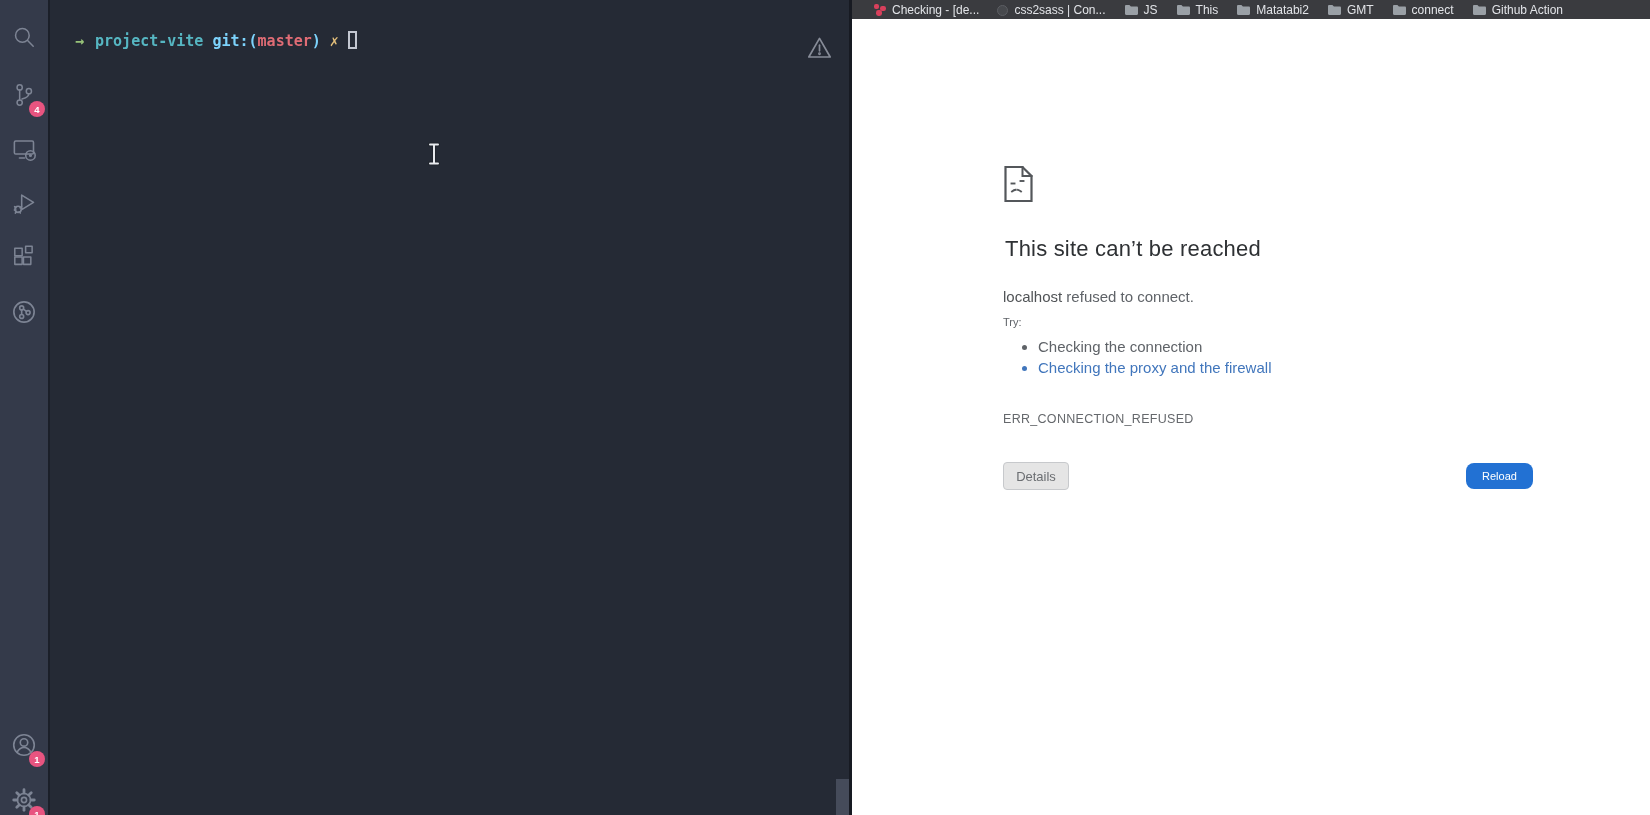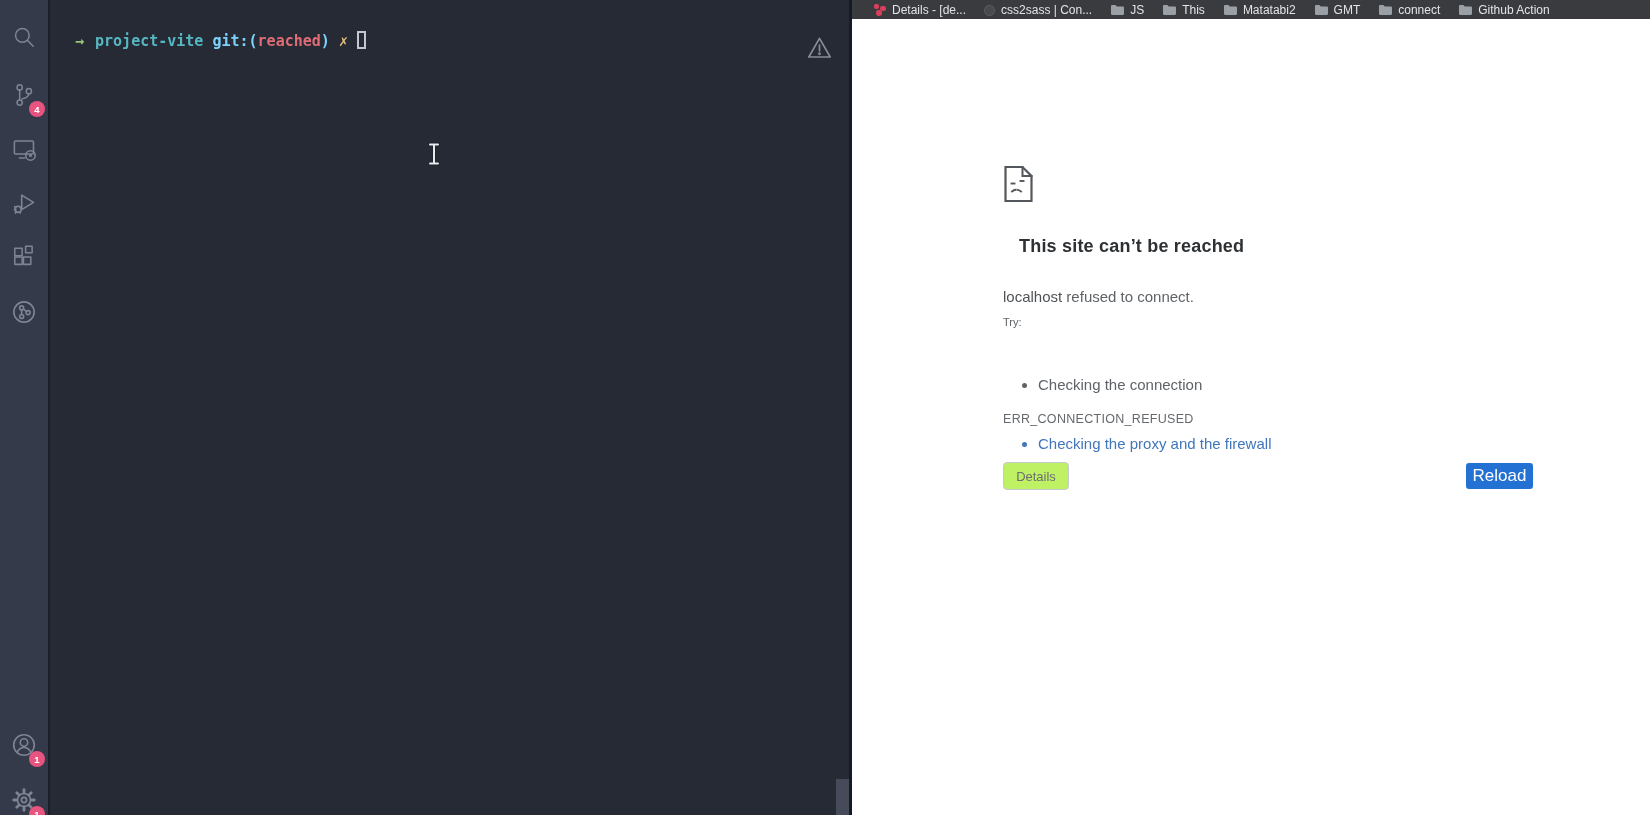--- a/index.html
+++ b/index.html
@@ -40,37 +40,37 @@
   .bm-item { display:flex; align-items:center; gap:6px; padding:0 9px; height:19px;
              color:#e2e4e8; font-size:12px; white-space:nowrap; cursor:pointer; }
   .bm-favicon { width:13px; height:13px; position:relative; flex:none; }
   .dot { position:absolute; border-radius:40%; background:#d8405c; }
   .site-circle { width:11px; height:11px; border-radius:50%; background:#47494d;
                  border:1px solid #5c5e63; margin-top:1px; }
 
   
   .err-wrap { position:absolute; left:151px; top:0; width:530px; }
   .err-icon { position:absolute; left:0; top:165px; }
-  .err-title { position:absolute; left:16px; top:236px; width:530px; font-size:18px;
-               font-weight:700; color:#2e3134; letter-spacing:.2px; }
+  .err-title { position:absolute; left:2px; top:236px; width:530px; font-size:22px;
+               font-weight:400; color:#2e3134; letter-spacing:.2px; }
   .err-msg { position:absolute; left:0; top:288px; font-size:15px; color:#5f6368; }
   .err-msg b { font-weight:normal; color:#505356; }
   .err-try { position:absolute; left:0; top:316px; font-size:11px; color:#5f6368; }
   .err-list { position:absolute; left:0; top:337px; font-size:15px; color:#5f6368;
               padding-left:35px; list-style:disc; }
-  .err-list li { line-height:20.5px;margin-top:38px; }
+  .err-list li { line-height:20.5px; }
   .err-list li.link { color:#4176bc; cursor:pointer; }
   .err-code { position:absolute; left:0; top:412px; font-size:12.5px; color:#65686c;
               letter-spacing:.3px; }
   .btn-row { position:absolute; left:0; top:462px; width:530px; height:28px; }
-  .btn-details { position:absolute; left:0; top:0; width:66px; height:28px; background:#bef264;
+  .btn-details { position:absolute; left:0; top:0; width:66px; height:28px; background:#e5e5e5;
                  border:1px solid #c7c9cc; border-radius:4px; color:#6b6e72; font-size:13px;
                  font-family:"Liberation Sans", sans-serif; cursor:pointer; }
   .btn-reload { position:absolute; right:0; top:1px; width:67px; height:26px; background:#2271d3;
-                border:none; border-radius:3px; color:#fff; font-size:17px;
+                border:none; border-radius:8px; color:#fff; font-size:11px;
                 font-family:"Liberation Sans", sans-serif; cursor:pointer; }
 </style>
 </head>
 <body>
 
 <div class="app">
 
   <div class="vscode">
 
     <div class="activity-bar">
@@ -150,21 +150,21 @@
               <line x1="16.2" y1="16.2" x2="18.2" y2="18.2"></line>
               <line x1="18.2" y1="5.8" x2="16.2" y2="7.8"></line>
               <line x1="5.8" y1="18.2" x2="7.8" y2="16.2"></line>
             </g>
           </svg>
         <span class="badge">1</span>
       </div>
     </div>
 
     <div class="terminal">
-      <div class="prompt-line"><span class="p-arrow">→</span><span class="p-dir">project-vite</span><span> </span><span class="p-git">git:(</span><span class="p-branch">reached</span><span class="p-git">)</span><span> </span><span class="p-dirty">✗</span><span class="cursor-box"></span></div>
+      <div class="prompt-line"><span class="p-arrow">→</span><span class="p-dir">project-vite</span><span> </span><span class="p-git">git:(</span><span class="p-branch">master</span><span class="p-git">)</span><span> </span><span class="p-dirty">✗</span><span class="cursor-box"></span></div>
     </div>
 
     <div class="warn-icon">
       <svg width="27" height="26" viewBox="0 0 24 23" fill="none" stroke="#878c98" stroke-width="1.5" stroke-linejoin="round" stroke-linecap="round">
           <path d="M12 3 L21.5 19.5 H2.5 Z"></path>
           <line x1="12" y1="9" x2="12" y2="14"></line>
           <circle cx="12" cy="16.6" r="0.5"></circle>
         </svg>
     </div>
 
@@ -184,21 +184,21 @@
 
   <div class="browser">
 
     <div class="bookmarks-bar">
       <div class="bm-item">
         <span class="bm-favicon">
           <span class="dot" style="left:1px;top:1px;width:5px;height:5px"></span>
           <span class="dot" style="left:7px;top:2.5px;width:5.5px;height:5.5px"></span>
           <span class="dot" style="left:3px;top:7px;width:6px;height:6px"></span>
         </span>
-        <span>Details - [de...</span>
+        <span>Checking - [de...</span>
       </div>
       <div class="bm-item">
         <span class="site-circle"></span>
         <span>css2sass | Con...</span>
       </div>
       <div class="bm-item">
         <svg width="14" height="12" viewBox="0 0 14 12" fill="#9aa0a6">
             <path d="M1 2.2C1 1.5 1.5 1 2.2 1h3.2l1.5 1.6h5.9c.7 0 1.2.5 1.2 1.2v6c0 .7-.5 1.2-1.2 1.2H2.2C1.5 11 1 10.5 1 9.8z"></path>
           </svg>
         <span>JS</span>

